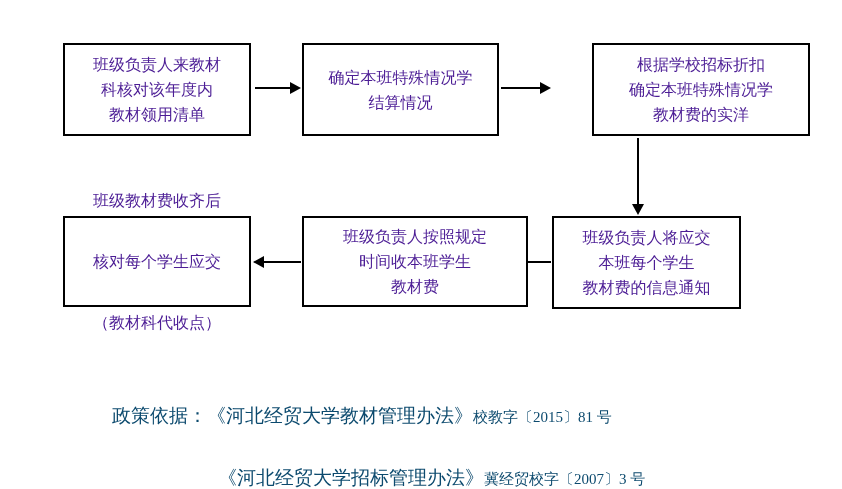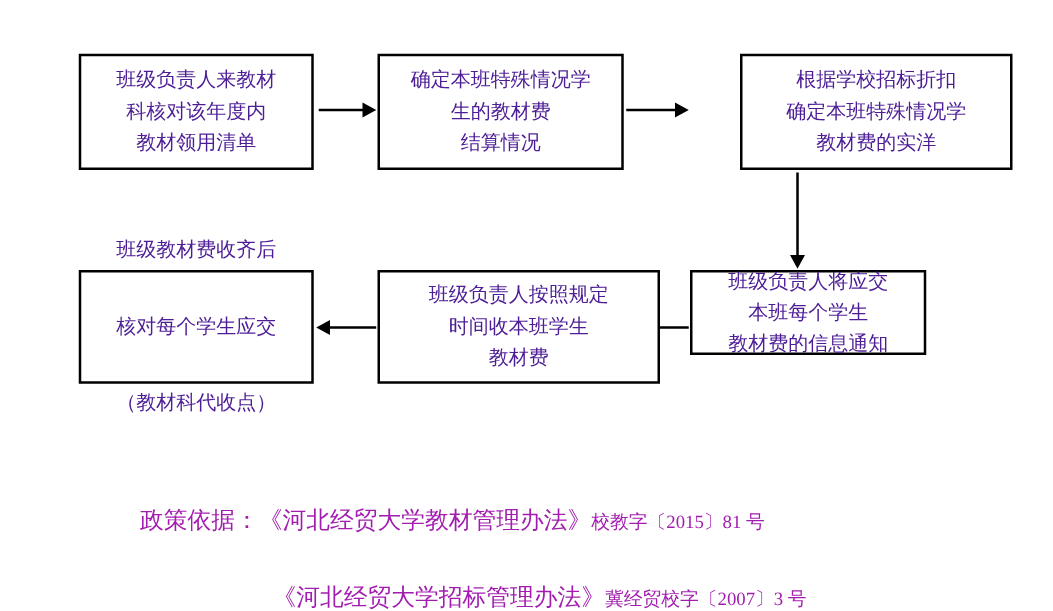--- a/index.html
+++ b/index.html
@@ -27,21 +27,21 @@
     font-size: 16px;
     line-height: 25px;
     color: #4c1d95;
   }
   .flow-box .bline { white-space: nowrap; }
 
   
   #box1 { left: 63px;  top: 43px;  width: 188px; height: 93px; }
   #box2 { left: 302px; top: 43px;  width: 197px; height: 93px; text-align: right; }
   #box3 { left: 552px; top: 43px;  width: 218px; height: 93px; margin-left: 40px; }
-  #box4 { left: 552px; top: 216px; width: 189px; height: 68px; }
+  #box4 { left: 552px; top: 216px; width: 189px; height: 93px; }
   #box5 { left: 302px; top: 216px; width: 226px; height: 91px; }
   #box6 { left: 63px;  top: 216px; width: 188px; height: 91px; gap: 36px; }
 
   
   .h-arrow { position: absolute; height: 12px; }
   .h-arrow .shaft {
     position: absolute; top: 5px; height: 2px; background: #000000;
   }
   .h-arrow .head-right {
     position: absolute; right: 0; top: 0;
@@ -77,21 +77,21 @@
   #arrow3 .shaft { top: 0; height: 67px; }
   #arrow4 { left: 503px; top: 256px; width: 48px; }
   #arrow4 .shaft { left: 10px; width: 38px; }
   #arrow5 { left: 253px; top: 256px; width: 48px; }
   #arrow5 .shaft { left: 10px; width: 38px; }
 
   
   .policy-line {
     position: absolute;
     white-space: nowrap;
-    color: #a21caf;
+    color: #0c4a6e;
   }
   #policy1 { left: 112px; top: 403px; }
   #policy2 { left: 218px; top: 453px; margin-top: 12px; }
   .policy-big { font-size: 19px; }
   .policy-small { font-size: 15px; }
 </style>
 </head>
 <body>
 
 <div class="canvas">
@@ -102,21 +102,20 @@
     <span class="bline">教材领用清单</span>
   </div>
 
   <div class="h-arrow" id="arrow1">
     <div class="shaft"></div>
     <div class="head-right"></div>
   </div>
 
   <div class="flow-box" id="box2">
     <span class="bline">确定本班特殊情况学</span>
-    <span class="bline">生的教材费</span>
     <span class="bline">结算情况</span>
   </div>
 
   <div class="h-arrow" id="arrow2">
     <div class="shaft"></div>
     <div class="head-right"></div>
   </div>
 
   <div class="flow-box" id="box3">
     <span class="bline">根据学校招标折扣</span>

